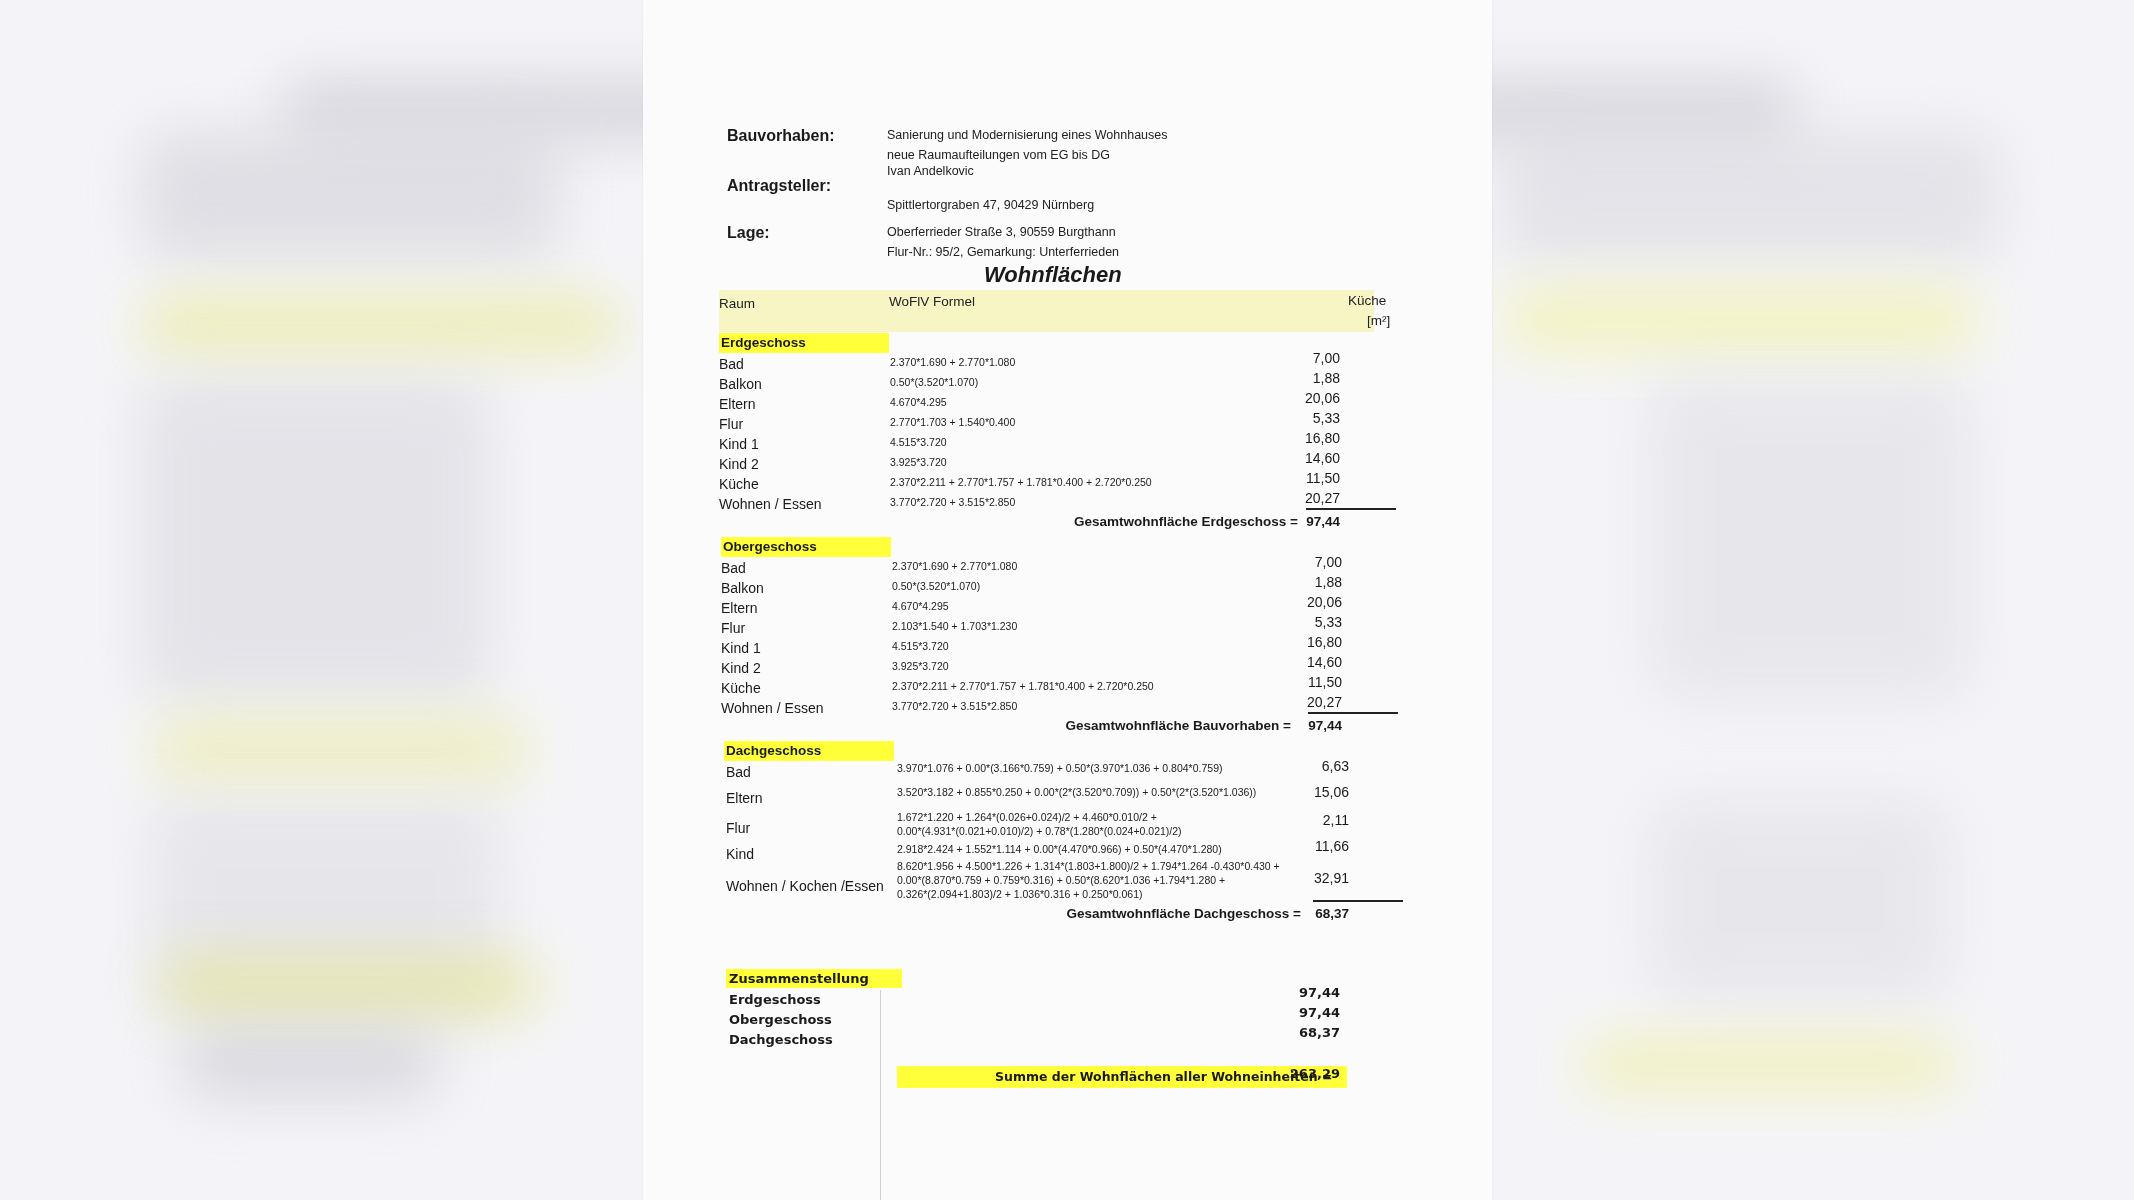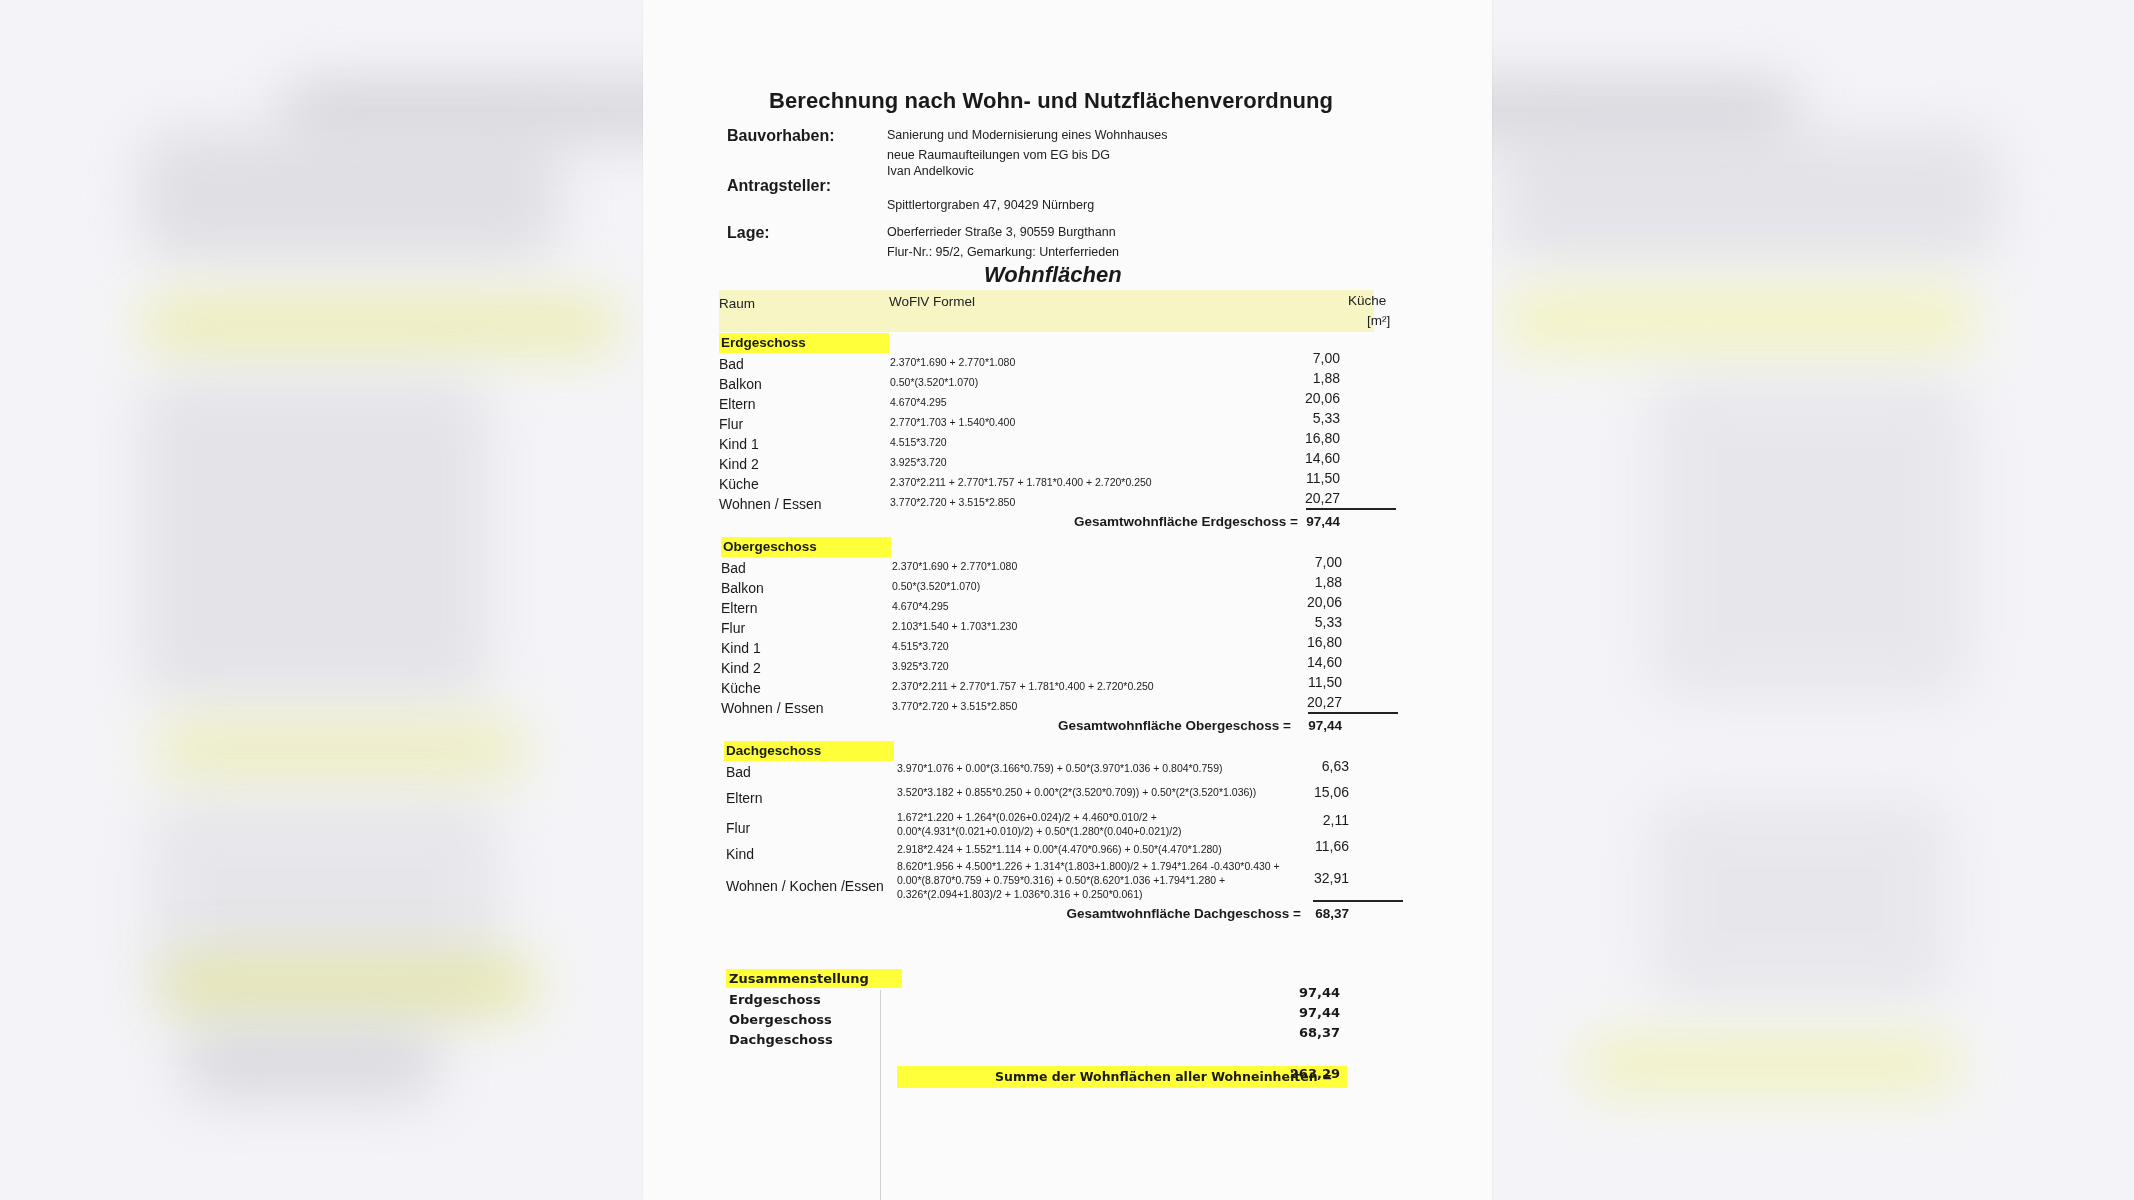--- a/index.html
+++ b/index.html
@@ -48,21 +48,20 @@
   <div class="blob" style="left:1650px;top:380px;width:320px;height:320px;background:#dadae0;opacity:.5"></div>
   <div class="blob" style="left:150px;top:720px;width:380px;height:60px;background:#eaea9a;opacity:.6"></div>
   <div class="blob" style="left:150px;top:800px;width:350px;height:220px;background:#d8d8de;opacity:.5"></div>
   <div class="blob" style="left:1650px;top:800px;width:300px;height:200px;background:#dadae0;opacity:.5"></div>
   <div class="blob" style="left:160px;top:960px;width:380px;height:50px;background:#e6e68e;opacity:.75"></div>
   <div class="blob" style="left:1580px;top:1040px;width:380px;height:50px;background:#f0f0a0;opacity:.7"></div>
   <div class="blob" style="left:180px;top:1030px;width:260px;height:70px;background:#c8c8cf;opacity:.6"></div>
 </div>
 
 <div class="page" id="page">
-  <div class="abs title">Berechnung nach Wohn- und Nutzflächenverordnung</div>
 
   <div class="abs meta-label" style="top:127px">Bauvorhaben:</div>
   <div class="abs meta-val" style="top:128px">Sanierung und Modernisierung eines Wohnhauses</div>
   <div class="abs meta-val" style="top:148px">neue Raumaufteilungen vom EG bis DG</div>
 
   <div class="abs meta-label" style="top:177px">Antragsteller:</div>
   <div class="abs meta-val" style="top:164px">Ivan Andelkovic</div>
   <div class="abs meta-val" style="top:198px">Spittlertorgraben 47, 90429 Nürnberg</div>
 
   <div class="abs meta-label" style="top:224px">Lage:</div>
@@ -127,33 +126,33 @@
       <div class="abs room" style="left:78px;top:660px">Kind 2</div>
       <div class="abs formula" style="left:249px;top:660px">3.925*3.720</div>
       <div class="abs val" style="left:619px;top:654px">14,60</div>
       <div class="abs room" style="left:78px;top:680px">Küche</div>
       <div class="abs formula" style="left:249px;top:680px">2.370*2.211 + 2.770*1.757 + 1.781*0.400 + 2.720*0.250</div>
       <div class="abs val" style="left:619px;top:674px">11,50</div>
       <div class="abs room" style="left:78px;top:700px">Wohnen / Essen</div>
       <div class="abs formula" style="left:249px;top:700px">3.770*2.720 + 3.515*2.850</div>
       <div class="abs val" style="left:619px;top:694px">20,27</div>
       <div class="abs rule" style="left:665px;top:712px;width:90px"></div>
-      <div class="abs total-label" style="left:296px;top:718px;width:352px">Gesamtwohnfläche  Obergeschoss =</div>
+      <div class="abs total-label" style="left:296px;top:718px;width:352px">Gesamtwohnfläche  Bauvorhaben =</div>
       <div class="abs total-val" style="left:619px;top:718px">97,44</div>
       <div class="abs sec-band" style="left:81px;top:741px;width:170px"></div>
       <div class="abs sec-label" style="left:83px;top:743px">Dachgeschoss</div>
       <div class="abs room" style="left:83px;top:764px">Bad</div>
       <div class="abs formula" style="left:254px;top:762px">3.970*1.076 + 0.00*(3.166*0.759) + 0.50*(3.970*1.036 + 0.804*0.759)</div>
       <div class="abs val" style="left:626px;top:758px">6,63</div>
       <div class="abs room" style="left:83px;top:790px">Eltern</div>
       <div class="abs formula" style="left:254px;top:786px">3.520*3.182 + 0.855*0.250 + 0.00*(2*(3.520*0.709)) + 0.50*(2*(3.520*1.036))</div>
       <div class="abs val" style="left:626px;top:784px">15,06</div>
       <div class="abs room" style="left:83px;top:820px">Flur</div>
       <div class="abs formula" style="left:254px;top:811px">1.672*1.220 + 1.264*(0.026+0.024)/2 + 4.460*0.010/2 +</div>
-      <div class="abs formula" style="left:254px;top:825px">0.00*(4.931*(0.021+0.010)/2) + 0.50*(1.280*(0.040+0.021)/2)</div>
+      <div class="abs formula" style="left:254px;top:825px">0.00*(4.931*(0.021+0.010)/2) + 0.78*(1.280*(0.024+0.021)/2)</div>
       <div class="abs val" style="left:626px;top:812px">2,11</div>
       <div class="abs room" style="left:83px;top:846px">Kind</div>
       <div class="abs formula" style="left:254px;top:843px">2.918*2.424 + 1.552*1.114 + 0.00*(4.470*0.966) + 0.50*(4.470*1.280)</div>
       <div class="abs val" style="left:626px;top:838px">11,66</div>
       <div class="abs room" style="left:83px;top:878px">Wohnen / Kochen /Essen</div>
       <div class="abs formula" style="left:254px;top:860px">8.620*1.956 + 4.500*1.226 + 1.314*(1.803+1.800)/2 + 1.794*1.264 -0.430*0.430 +</div>
       <div class="abs formula" style="left:254px;top:874px">0.00*(8.870*0.759 + 0.759*0.316) + 0.50*(8.620*1.036 +1.794*1.280 +</div>
       <div class="abs formula" style="left:254px;top:888px">0.326*(2.094+1.803)/2 + 1.036*0.316 + 0.250*0.061)</div>
       <div class="abs val" style="left:626px;top:870px">32,91</div>
       <div class="abs rule" style="left:670px;top:900px;width:90px"></div>

